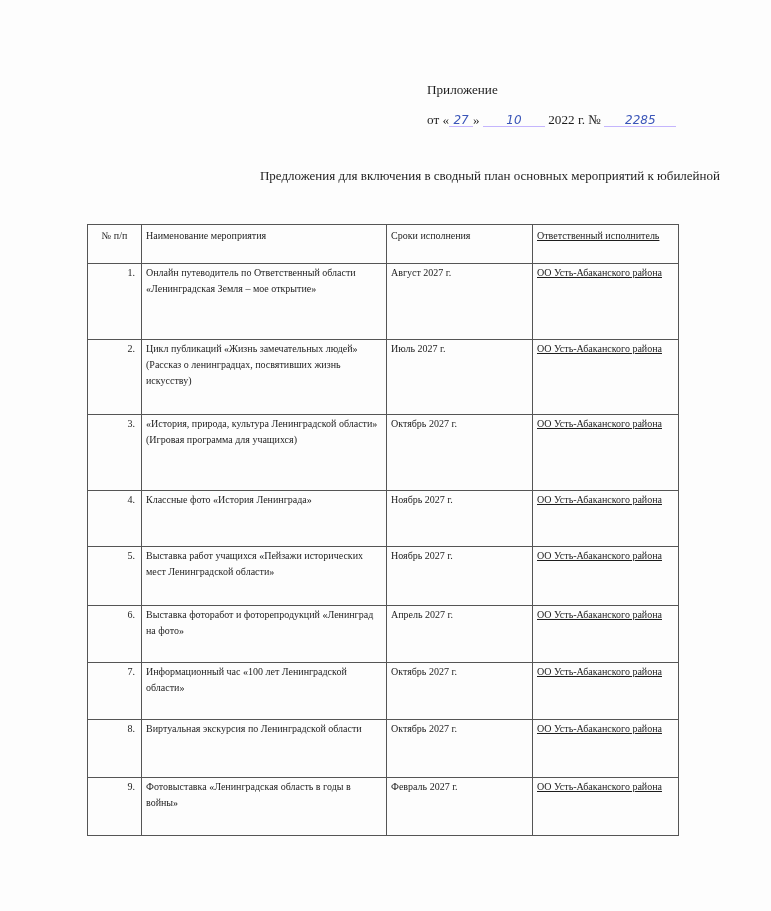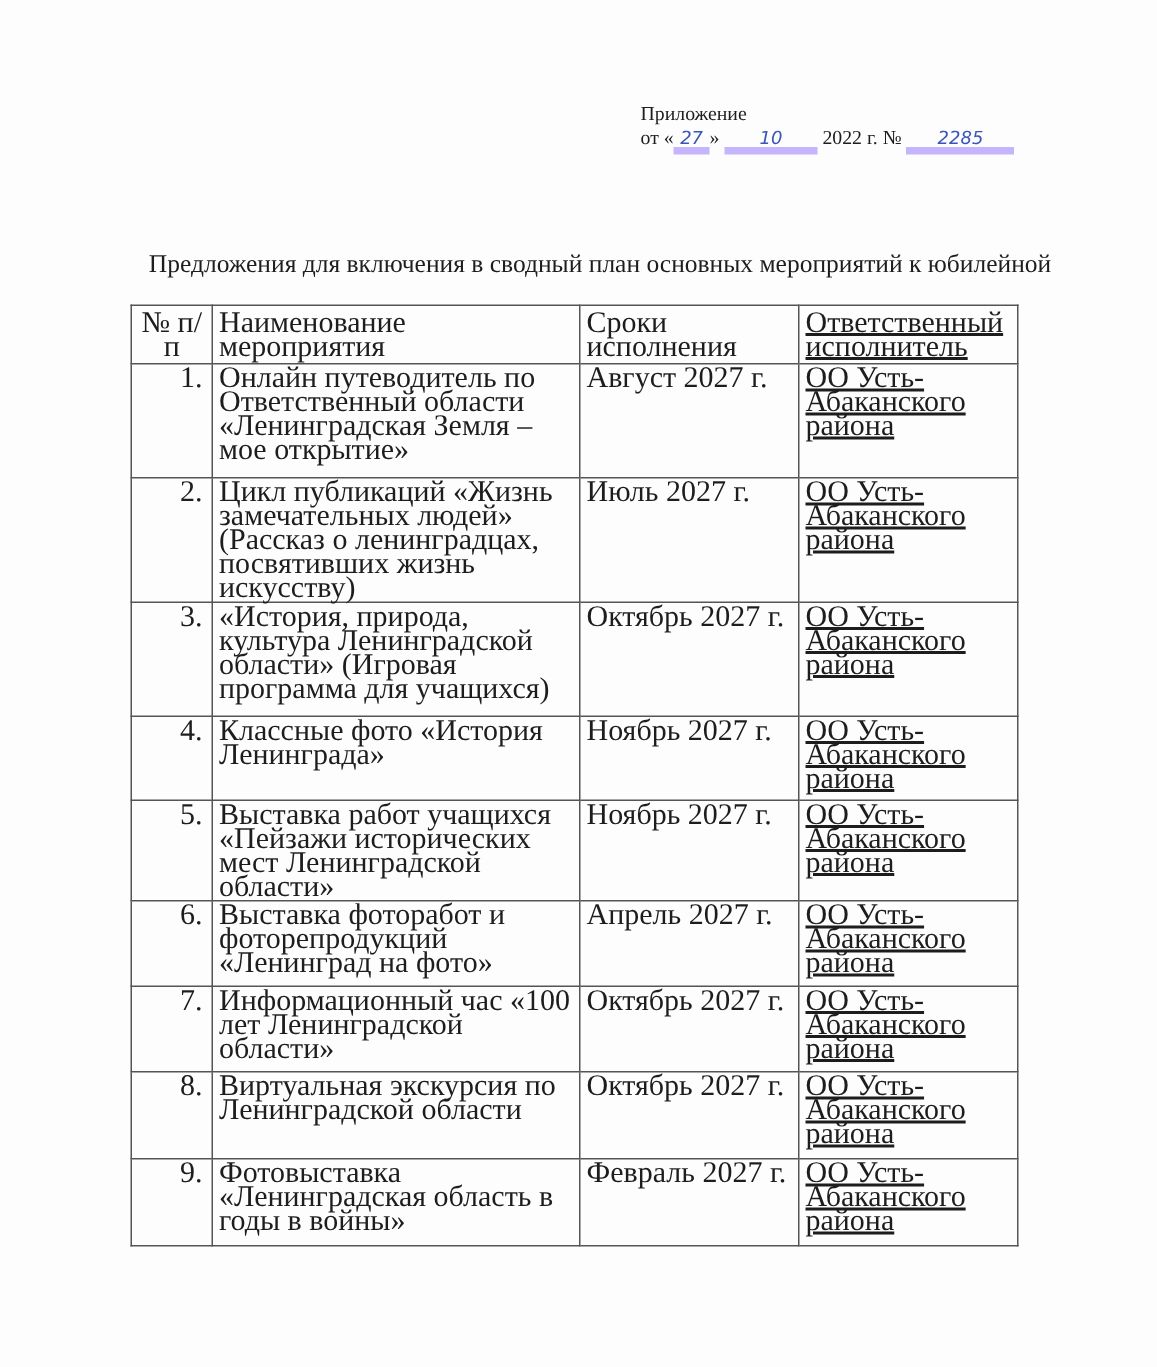--- a/index.html
+++ b/index.html
@@ -3,30 +3,30 @@
 <meta charset="utf-8">
 <style>
   html, body { margin:0; padding:0; }
   body {
     width:771px; height:911px; background:#fdfdfd; position:relative; overflow:hidden;
     font-family:"Liberation Serif", "DejaVu Serif", serif; color:#1d1d1d;
   }
   .appendix {
     position:absolute; left:427px; top:68px; font-size:13.2px; line-height:15.5px; width:280px;
   }
-  .appendix .line { white-space:nowrap; }
+  .appendix .line { white-space:nowrap;margin-top:14px; }
   .hw { color:#3a55b8; font-family:"DejaVu Sans", sans-serif; font-style:italic; font-size:12px; }
-  .blank { display:inline-block; border-bottom:5px solid #c4b5fd; text-align:center; line-height:12px; vertical-align:baseline; }
+  .blank { display:inline-block; border-bottom:1px solid #c4b5fd; text-align:center; line-height:12px; vertical-align:baseline; }
   .title {
-    position:absolute; left:80px; top:166px; width:640px; text-align:center;
-    font-size:17px; line-height:19px;
+    position:absolute; left:80px; top:166px; width:640px; text-align:right;
+    font-size:13px; line-height:19px;
   }
   table {
-    position:absolute; left:87px; top:203px; border-collapse:collapse;
-    font-size:20px; line-height:16px;
+    position:absolute; left:87px; top:224px; border-collapse:collapse;
+    font-size:10px; line-height:16px;
   }
   td, th {
     border:1px solid #555; vertical-align:top; padding:1px 4px; font-weight:normal; text-align:left;
   }
   th { padding-top:3px; }
   .c1 { width:43px; text-align:right; padding-right:6px; }
   .c2 { width:236px; }
   .c3 { width:137px; }
   .c4 { width:137px;text-decoration:underline; }
 </style>

